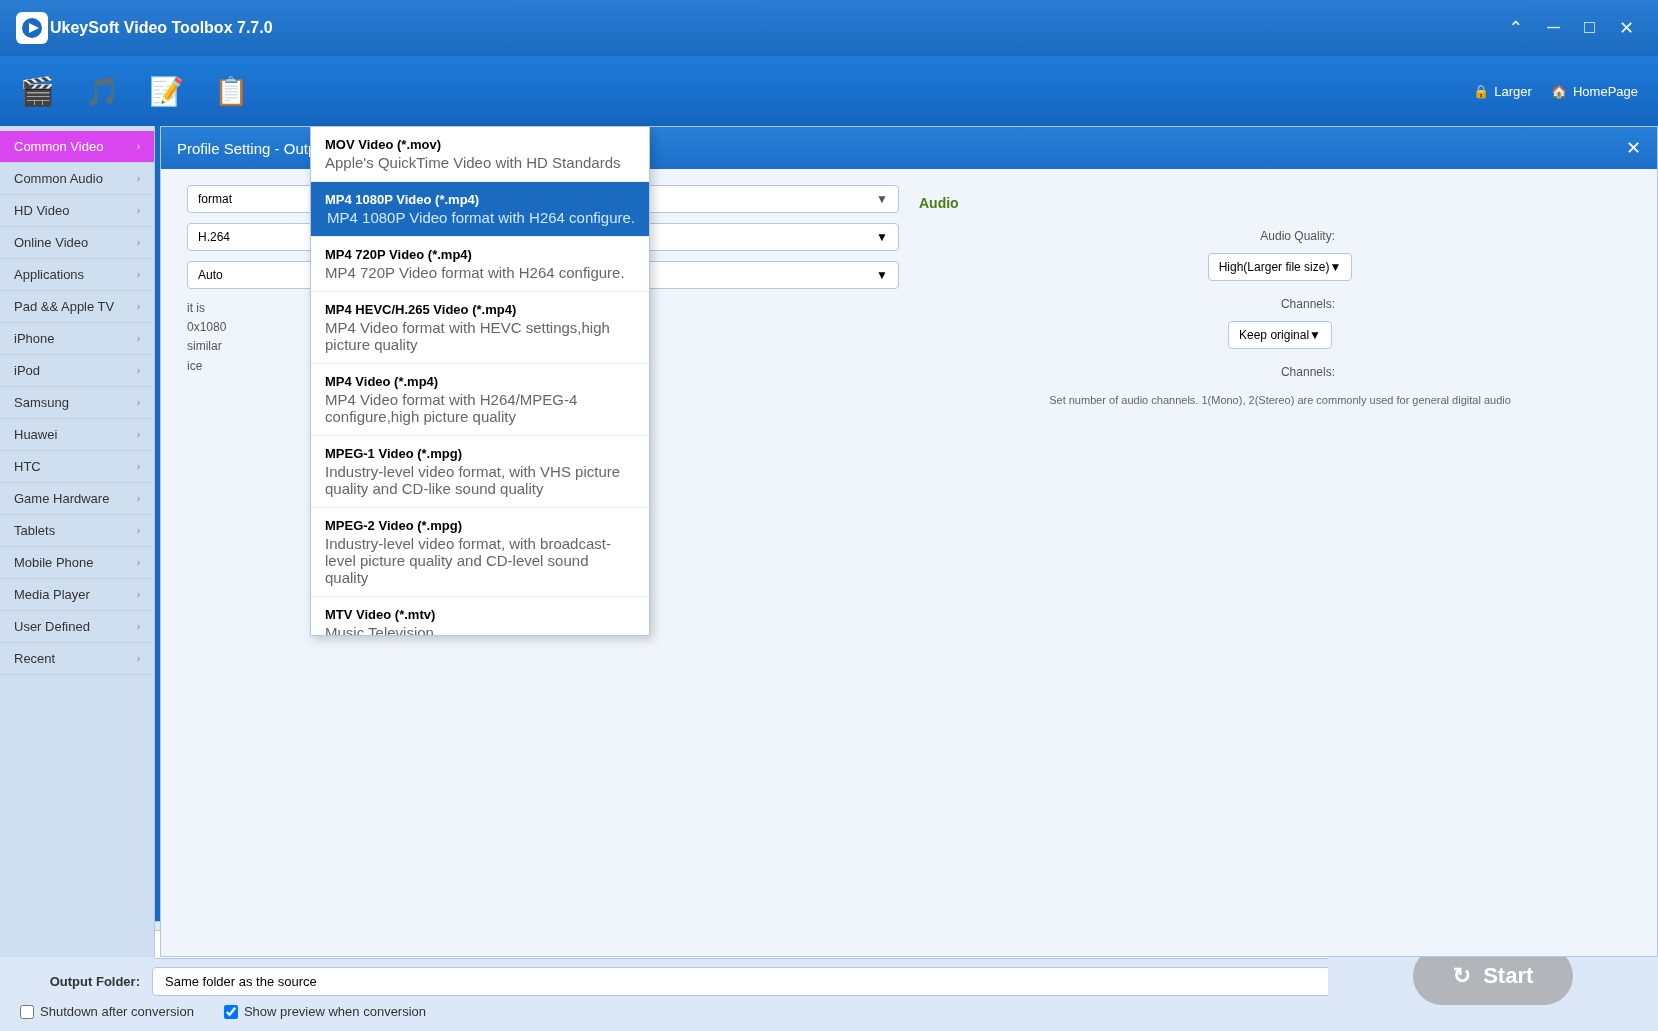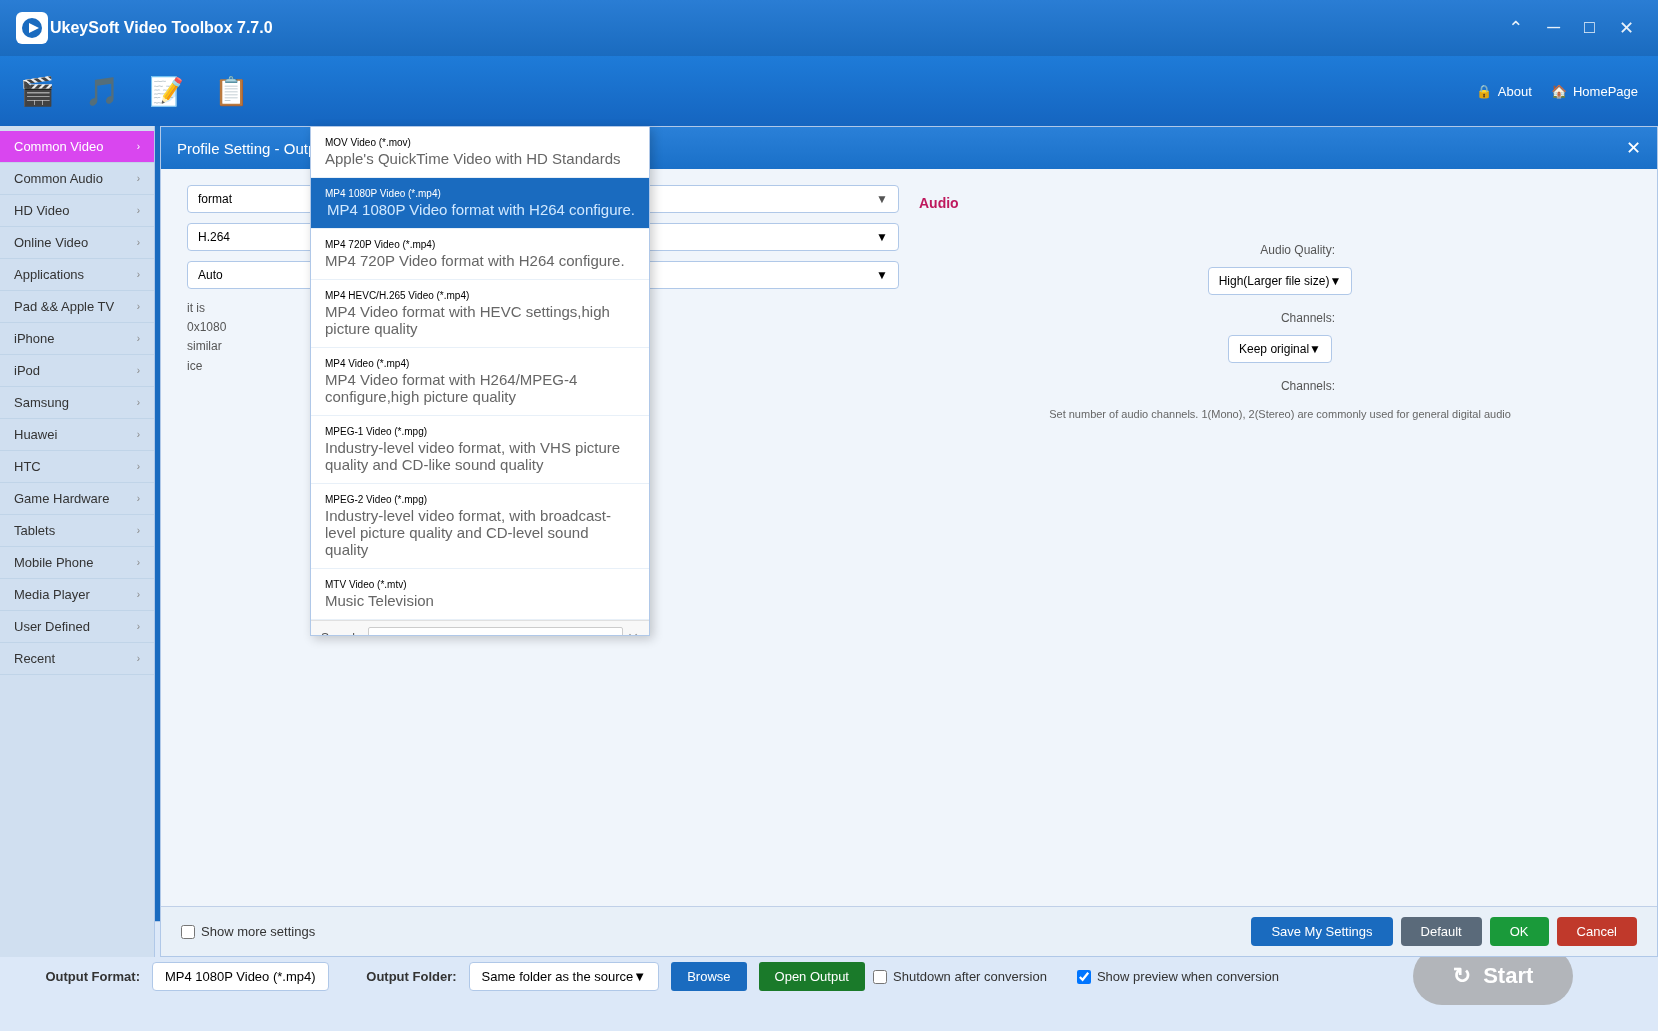--- a/index.html
+++ b/index.html
@@ -80,21 +80,21 @@
       overflow-y: auto;
       display: flex;
       flex-direction: column;
     }
     .format-item {
       padding: 10px 14px;
       border-bottom: 1px solid #e8f0f8;
       cursor: pointer;
     }
     .format-item.selected { background: #1a6bbf; color: #fff; }
-    .format-item .format-name { font-size: 10px; font-weight: 400; }
+    .format-item .format-name { font-size: 13px; font-weight: 700; }
     .format-item .format-desc { font-size: 15px; color: #666; margin-top: 2px; }
     .format-item.selected .format-desc { color: #d0e8ff; text-align: right; }
     .format-search {
       display: flex; align-items: center; padding: 6px 10px;
       border-top: 1px solid #e0e0e0;
       background: #f8f8f8;
     }
     .format-search label { font-size: 12px; color: #555; margin-right: 6px; }
     .format-search input {
       flex: 1; border: 1px solid #ccc; padding: 3px 6px; font-size: 12px; border-radius: 2px;
@@ -132,21 +132,21 @@
     .format-row { display: flex; align-items: center; margin-bottom: 10px; gap: 10px; }
     .format-select {
       flex: 1; border: 1px solid #b0c8e8; background: #fff;
       padding: 6px 10px; border-radius: 4px; font-size: 12px;
       display: flex; align-items: center; justify-content: space-between;
       cursor: pointer; position: relative;
     }
     .format-select .dropdown-arrow { font-size: 12px; color: #555; }
 
     .audio-section { margin-top: 10px; }
-    .audio-title { font-size: 14px; font-weight: 600; color: #be185d; margin-bottom: 26px; }
+    .audio-title { font-size: 14px; font-weight: 600; color: #4d7c0f; margin-bottom: 12px; }
     .audio-row { display: flex; align-items: center; margin-bottom: 10px; gap: 10px; flex-direction: column; }
     .audio-label { font-size: 12px; color: #555; width: 110px; text-align: right; padding-top: 6px; }
     .audio-control { flex: 1; }
     .select-box {
       width: 100%; border: 1px solid #b0c8e8; background: #fff;
       padding: 6px 10px; border-radius: 4px; font-size: 12px;
       display: flex; align-items: center; justify-content: space-between;
       cursor: pointer;
     }
     .info-text { font-size: 11px; color: #666; margin-top: 4px; line-height: 1.4; }
@@ -190,21 +190,21 @@
       width: 12px; height: 12px; background: #f90; border-radius: 50%;
     }
 
     
     .bottom-bar {
       height: 110px;
       background: #dce8f8;
       border-top: 1px solid #b0c8e8;
       padding: 8px 20px;
       display: flex;
-      flex-direction: row;
+      flex-direction: column;
       gap: 8px;
       position: absolute;
       bottom: 0;
       left: 0;
       right: 0;
     }
     .bottom-row { display: flex; align-items: center; gap: 12px; }
     .bottom-label { font-size: 13px; color: #333; width: 120px; text-align: right; font-weight: 600; }
     .output-format-display {
       flex: 1; background: #fff; border: 1px solid #b0c8e8;
@@ -293,21 +293,21 @@
   </div>
   <div class="toolbar-item">
     <span class="toolbar-icon">📝</span>
   </div>
   <div class="toolbar-item">
     <span class="toolbar-icon">📋</span>
   </div>
   <div class="toolbar-right">
     <div class="toolbar-link">
       <span>🔒</span>
-      <span>About</span>
+      <span>Larger</span>
     </div>
     <div class="toolbar-link">
       <span>🏠</span>
       <span>HomePage</span>
     </div>
   </div>
 </div>
 
 <div style="position: relative; height: 831px; display: flex;">
 
@@ -449,32 +449,20 @@
           <div class="audio-row">
             <div class="audio-label">Channels:</div>
             <div class="audio-control">
               <div class="info-text">Set number of audio channels. 1(Mono), 2(Stereo) are commonly used for general digital audio</div>
             </div>
           </div>
         </div>
       </div>
     </div>
 
-    <div style="display:flex; align-items:center; padding:10px 20px; background:#e8f0f8; border-top:1px solid #c0d0e8; gap:12px;">
-      <div class="checkbox-label">
-        <input type="checkbox" style="">
-        <span>Show more settings</span>
-      </div>
-      <div style="margin-left:auto; display:flex; gap:8px;">
-        <button class="btn btn-primary">Save My Settings</button>
-        <button class="btn btn-default">Default</button>
-        <button class="btn btn-ok">OK</button>
-        <button class="btn btn-cancel">Cancel</button>
-      </div>
-    </div>
   </div>
 
   <div class="preview-panel">
     <div class="preview-video">
       <div class="preview-logo">
         <span>UkeySoft</span><br>
         <span>Video Toolbox</span>
       </div>
     </div>
     <div class="preview-controls">

